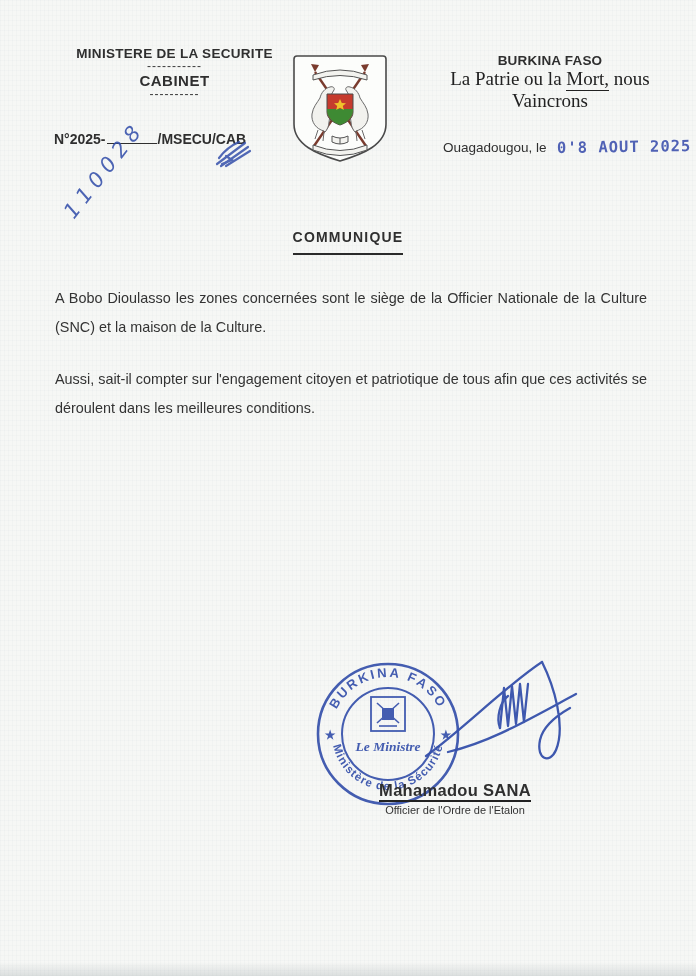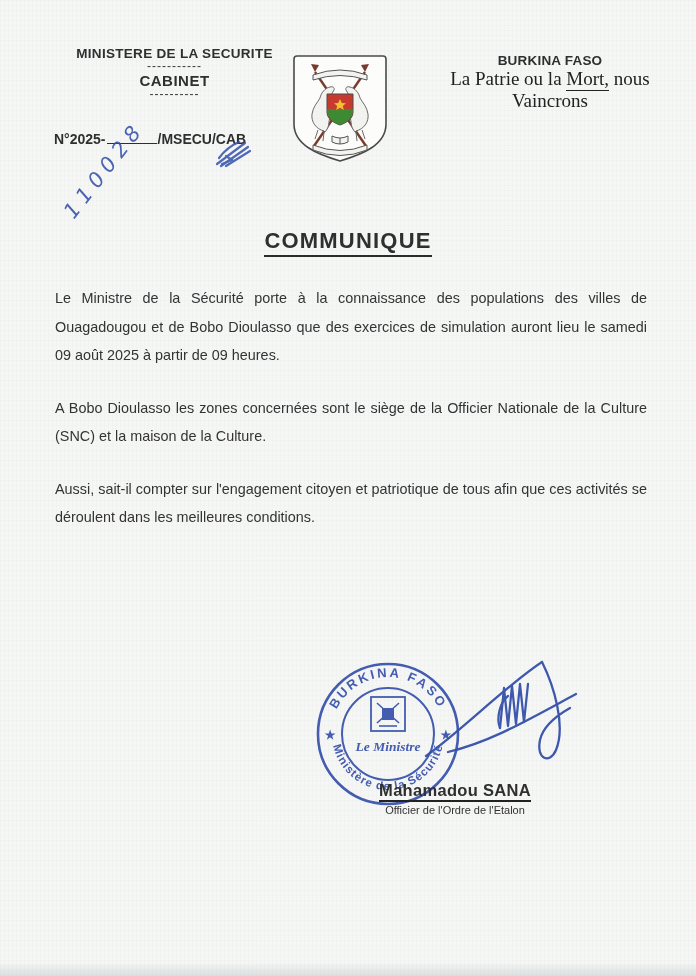--- a/index.html
+++ b/index.html
@@ -44,22 +44,22 @@
   .place-date { left:443px; top:138px; font-size:13.5px; white-space:nowrap; }
   .date-stamp {
     display:inline-block; margin-left:10px; transform:rotate(-.8deg);
     font-family:"DejaVu Sans Mono",monospace; font-weight:bold;
     font-size:15.5px; color:#4356b0; letter-spacing:1px; opacity:.92;
   }
 
   
   .doc-title { left:0; top:228px; width:696px; text-align:center; }
   .doc-title span {
-    font-weight:bold; font-size:22px; letter-spacing:1.2px;
-    border-bottom:2.4px solid #2b2b2b; padding-bottom:2px;
+    font-weight:bold; font-size:14px; letter-spacing:1.2px;
+    border-bottom:2.4px solid #2b2b2b; padding-bottom:8px;
   }
 
   
   .body-text { left:55px; top:284px; width:592px; font-size:14.4px; line-height:28.5px; text-align:justify; color:#333; }
   .body-text p { margin:0 0 24px 0; }
   .body-text p.tight { margin-bottom:6px; }
   .body-text p.wide { margin-bottom:38px; }
 
   
   .sig-name { left:345px; top:781px; width:220px; text-align:center; }
@@ -134,27 +134,29 @@
   <svg class="abs paraph-svg" width="44" height="34" viewBox="0 0 44 34">
     <g stroke="#3550ab" stroke-width="2.2" fill="none" stroke-linecap="round" opacity=".85">
       <path d="M5,28 L33,7"></path>
       <path d="M9,30 L36,11"></path>
       <path d="M14,30 L38,15"></path>
       <path d="M7,22 C13,14 20,9 27,6"></path>
       <path d="M10,28 L20,24 L14,20"></path>
     </g>
   </svg>
 
+  <div class="abs place-date">
+    <span>Ouagadougou, le</span><span class="date-stamp">0'8 AOUT 2025</span>
+  </div>
 
   <div class="abs doc-title">
     <span>COMMUNIQUE</span>
   </div>
 
   <div class="abs body-text">
-    <p>Le Ministre de la Sécurité porte à la connaissance des populations des villes de Ouagadougou et de Bobo Dioulasso que des exercices de simulation auront lieu le samedi 09 août 2025 à partir de 09 heures.</p>
     <p>A Bobo Dioulasso les zones concernées sont le siège de la Officier Nationale de la Culture (SNC) et la maison de la Culture.</p>
     <p>Aussi, sait-il compter sur l'engagement citoyen et patriotique de tous afin que ces activités se déroulent dans les meilleures conditions.</p>
   </div>
 
   <svg class="abs stamp-svg" width="152" height="152" viewBox="-76 -76 152 152">
     <defs>
       <path id="arcTop" d="M -57,0 A 57 57 0 0 1 57,0"></path>
       <path id="arcBottom" d="M -56,0 A 56 56 0 0 0 56,0"></path>
     </defs>
     <g opacity=".92">

